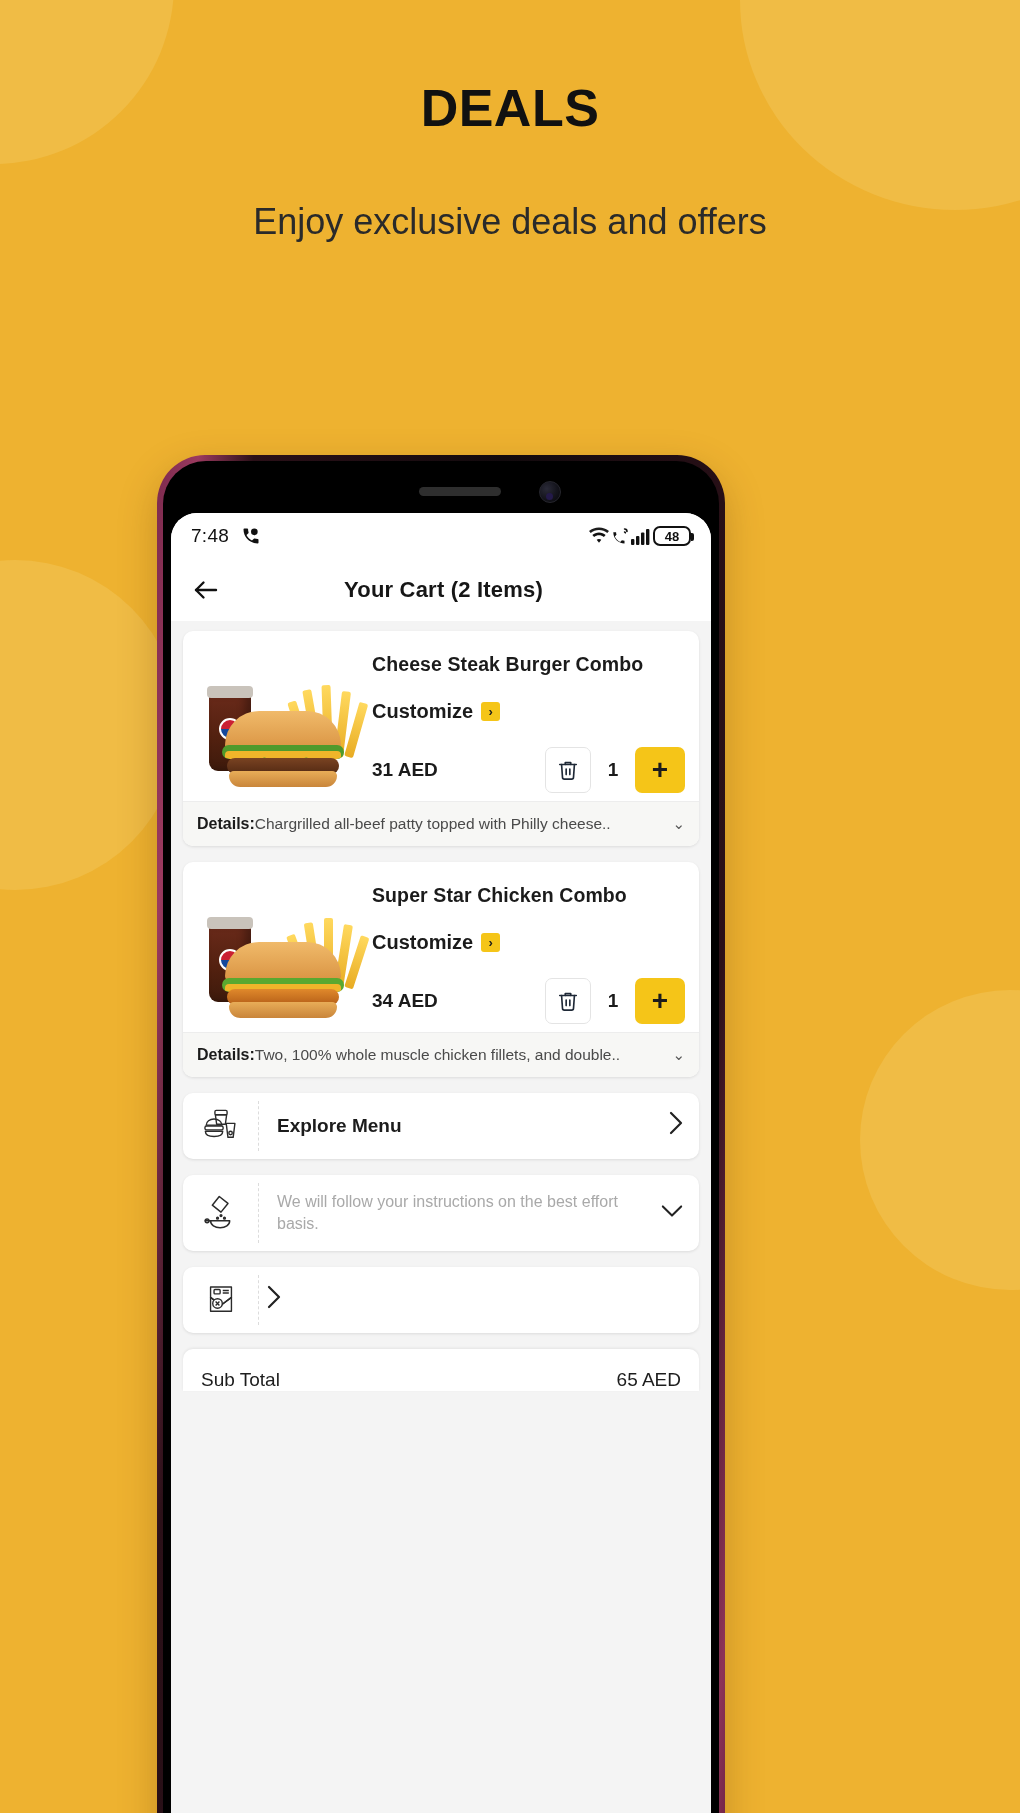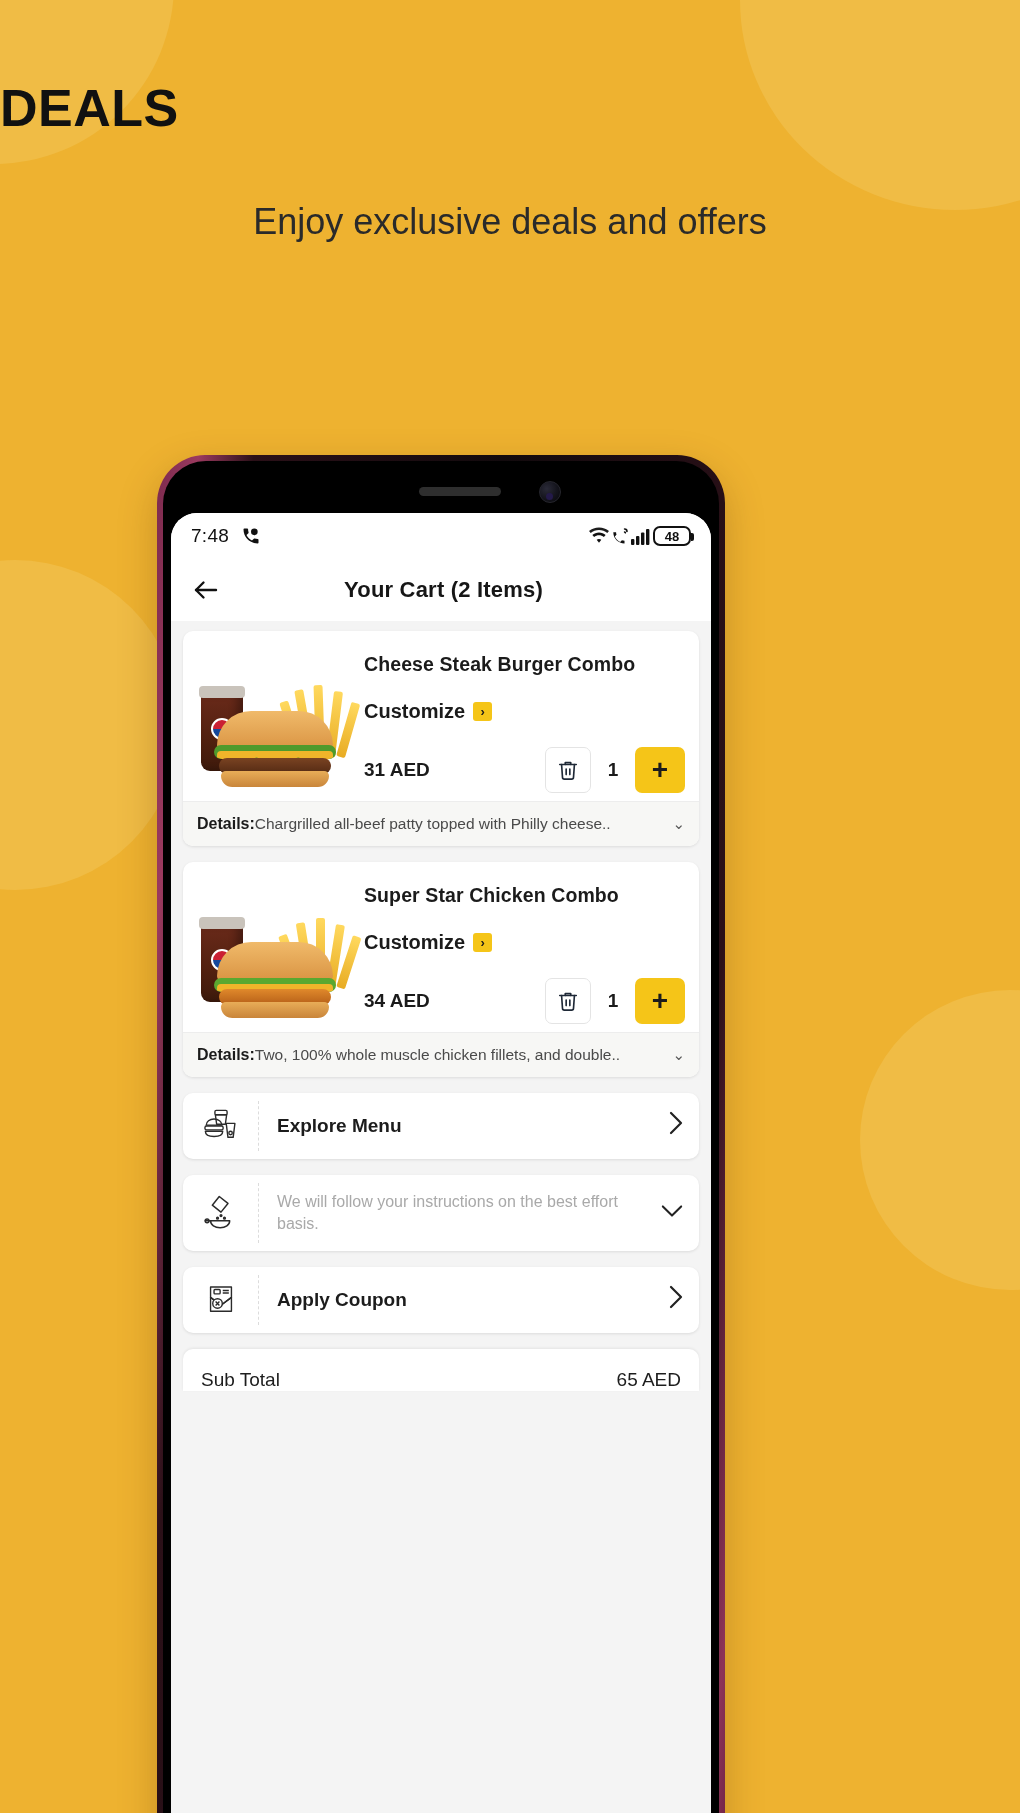--- a/index.html
+++ b/index.html
@@ -21,20 +21,21 @@
     border-radius: 50%;
     pointer-events: none;
   }
   .blob-tl { width: 360px; height: 360px; left: -186px; top: -196px; }
   .blob-tr { width: 430px; height: 420px; right: -150px; top: -210px; }
   .blob-ml { width: 330px; height: 330px; left: -150px; top: 560px; background:#f0bc45; }
   .blob-mr { width: 300px; height: 300px; right: -140px; top: 990px; background:#f0bc45; }
 
   .headline {
     position: absolute; left: 0; right: 0; top: 78px;
+    text-align: center;
     font-size: 52px; font-weight: 800; letter-spacing: 0.5px;
     color: #111111;
     font-family: "Liberation Sans", sans-serif;
   }
   .subhead {
     position: absolute; left: 50%; transform: translateX(-50%);
     top: 192px; width: 600px;
     text-align: center;
     font-size: 36px; line-height: 1.65;
     color: #2a2a2a; font-weight: 400;
@@ -129,21 +130,21 @@
     height: calc(100% - 108px);
   }
 
   .card {
     background: #fff;
     border-radius: 10px;
     box-shadow: 0 1px 3px rgba(0,0,0,.10);
     overflow: hidden;
     margin-bottom: 16px;
   }
-  .item-main { display: flex; padding: 10px 14px 8px 7px; }
+  .item-main { display: flex; padding: 10px 14px 8px 15px; }
   .item-img {
     width: 170px; min-width: 170px; height: 152px;
     display:flex; align-items:center; justify-content:center;
     position: relative;
   }
   .item-info { flex: 1; padding: 12px 0 0 4px; }
   .item-title {
     font-size: 19.5px; font-weight: 700; color: #1b1b1b;
     letter-spacing: .1px;
   }
@@ -507,21 +508,20 @@
             <span class="row-icon">
               <svg width="42" height="40" viewBox="0 0 48 46" fill="none" stroke="#2b2b2b" stroke-width="1.6" stroke-linejoin="round">
                 <path d="M12 8h24v12l-12 9-12-9z"></path>
                 <rect x="16" y="11" width="7" height="5" rx="1"></rect>
                 <path d="M26 12h7M26 15h7"></path>
                 <path d="M12 20l12 9 12-9v16H12z"></path>
                 <circle cx="20" cy="27" r="5.5" fill="#fff"></circle>
                 <path d="M17.8 24.8l4.4 4.4M22.2 24.8l-4.4 4.4"></path>
               </svg>
             </span>
-            <span class="row-label">Apply Coupon</span>
             <span class="row-chev">
               <svg width="14" height="24" viewBox="0 0 14 24" fill="none" stroke="#222" stroke-width="2.2" stroke-linecap="round" stroke-linejoin="round">
                   <path d="M2 2l10 10L2 22"></path>
                 </svg>
             </span>
           </div>
 
           <div class="totals-card">
             <div class="total-line">
               <span class="total-label">Sub Total</span>

